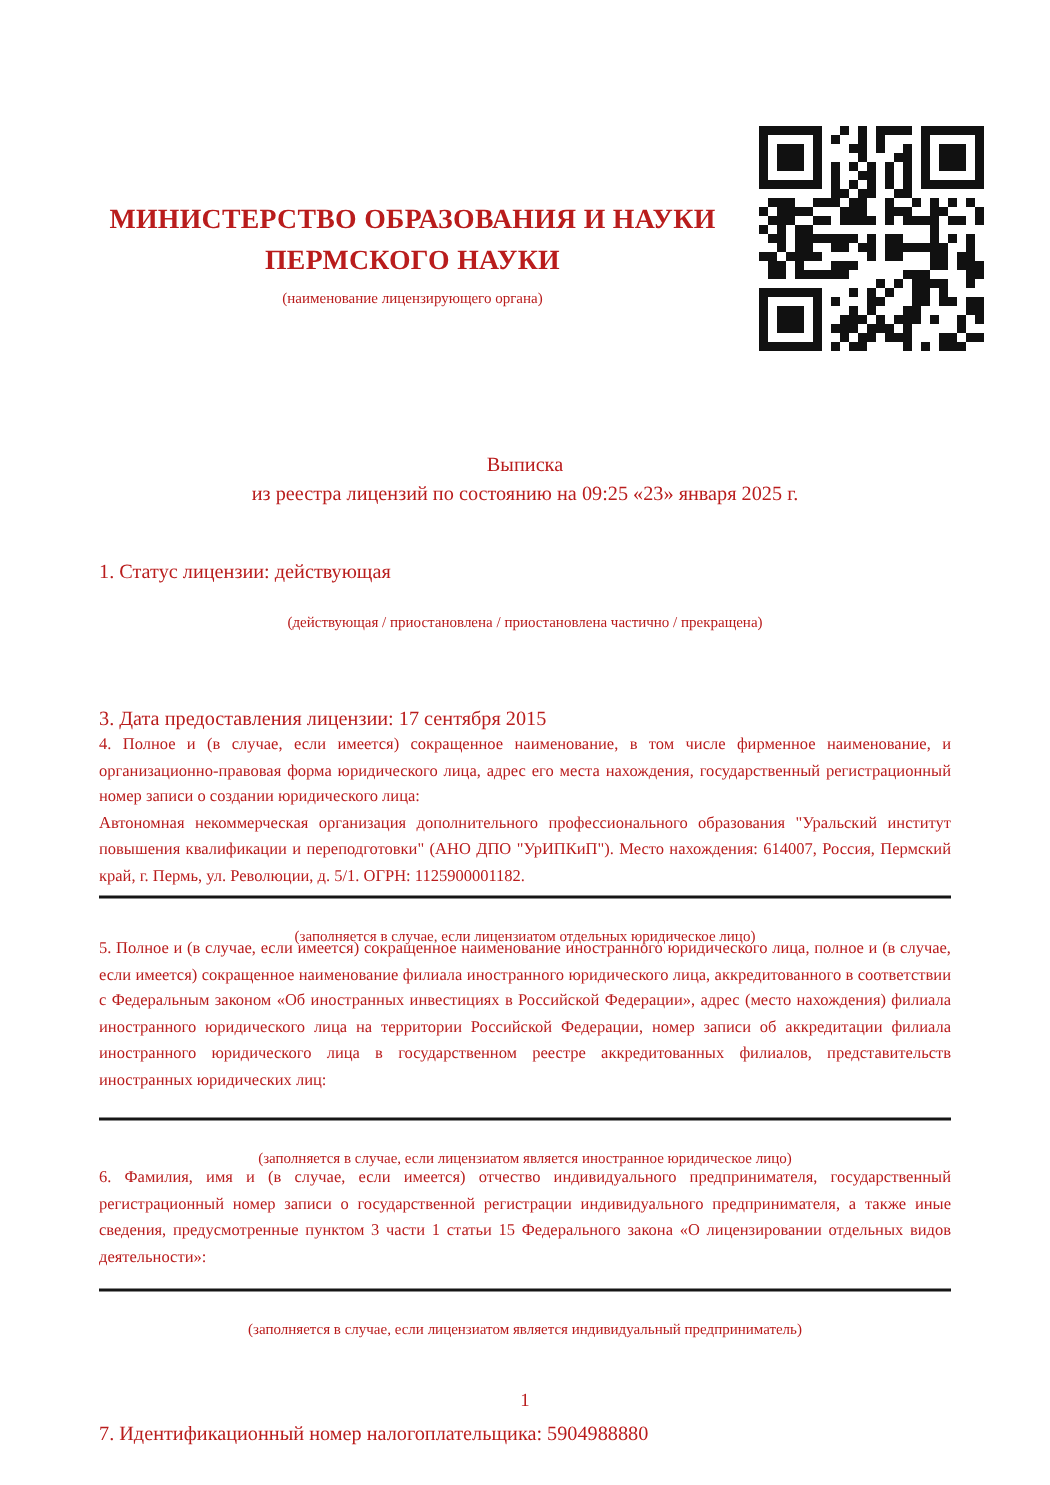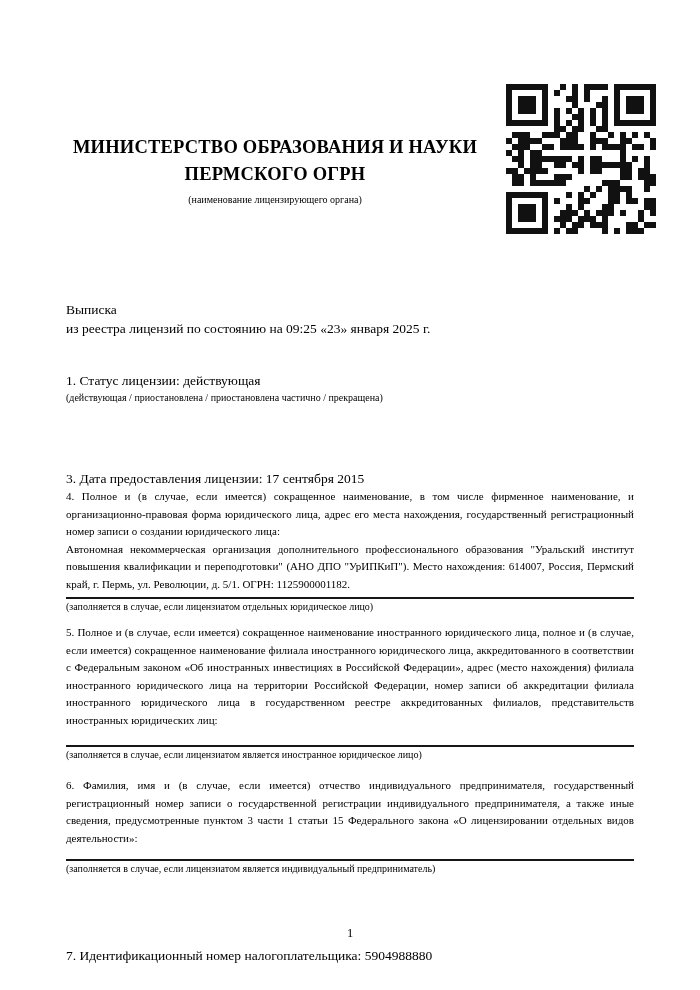--- a/index.html
+++ b/index.html
@@ -1,34 +1,34 @@
 <!DOCTYPE html>
 <html lang="ru"><head>
 <meta charset="utf-8">
 <style>
   html,body{margin:0;padding:0;background:#e8e8e8;}
   .page{
     position:relative;
     width:700px;height:990px;
     margin:0 auto;
     background:#ffffff;
-    color:#000000;
+    color:#b91c1c;
     font-family:"Liberation Serif","DejaVu Serif",serif;
     overflow:hidden;
   }
   .qr{position:absolute;left:506px;top:84px;width:150px;height:150px;}
   .ministry{position:absolute;left:40px;top:134px;width:470px;text-align:center;}
   .m-line{font-size:18.5px;font-weight:bold;line-height:27px;letter-spacing:.2px;}
   .m-caption{font-size:10px;line-height:12px;margin-top:6px;}
-  .doc-head{position:absolute;left:66px;top:300px;width:568px;
+  .doc-head{position:absolute;left:66px;top:300px;width:568px;text-align:center;
     font-size:13.5px;line-height:19px;}
   .item{position:absolute;left:66px;width:568px;}
   .para{font-size:11px;line-height:17.6px;text-align:justify;}
   .line{font-size:13.5px;line-height:17.6px;}
-  .note{font-size:10px;line-height:12px;margin-top:2px;}
+  .note{font-size:10px;line-height:12px;text-align:center;margin-top:20px;}
   .rule{border:0;border-top:2px solid #161616;margin:0;}
   .rule.tight{margin-top:3px;}
   .rule.gap-l{margin-top:15px;}
   .rule.gap-m{margin-top:12px;}
   .page-num{position:absolute;left:0;top:926px;width:700px;text-align:center;
     font-size:12.5px;}
 </style>
 </head>
 <body>
 
@@ -348,21 +348,21 @@
         <rect x="66" y="144" width="6" height="6"></rect>
         <rect x="96" y="144" width="6" height="6"></rect>
         <rect x="108" y="144" width="6" height="6"></rect>
         <rect x="120" y="144" width="6" height="6"></rect>
         <rect x="126" y="144" width="6" height="6"></rect>
         <rect x="132" y="144" width="6" height="6"></rect>
       </svg></div>
 
   <header class="ministry">
     <div class="m-line">МИНИСТЕРСТВО ОБРАЗОВАНИЯ И НАУКИ</div>
-    <div class="m-line">ПЕРМСКОГО ОГРН</div>
+    <div class="m-line">ПЕРМСКОГО НАУКИ</div>
     <div class="m-caption">(наименование лицензирующего органа)</div>
   </header>
 
   <div class="doc-head">
     <div>Выписка</div>
     <div>из реестра лицензий по состоянию на 09:25 «23» января 2025 г.</div>
   </div>
 
   <section class="item" style="top:372px">
     <div class="line">1. Статус лицензии: действующая</div>

